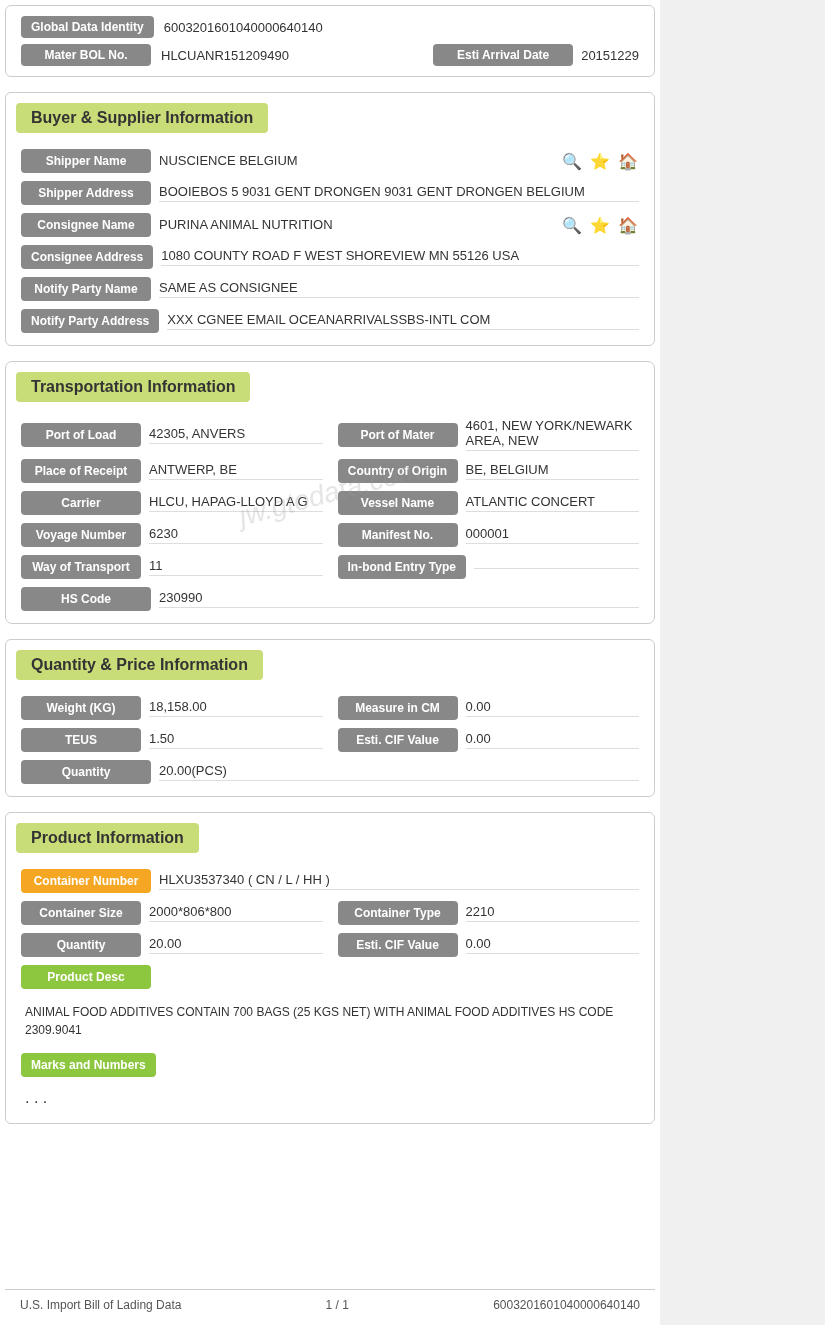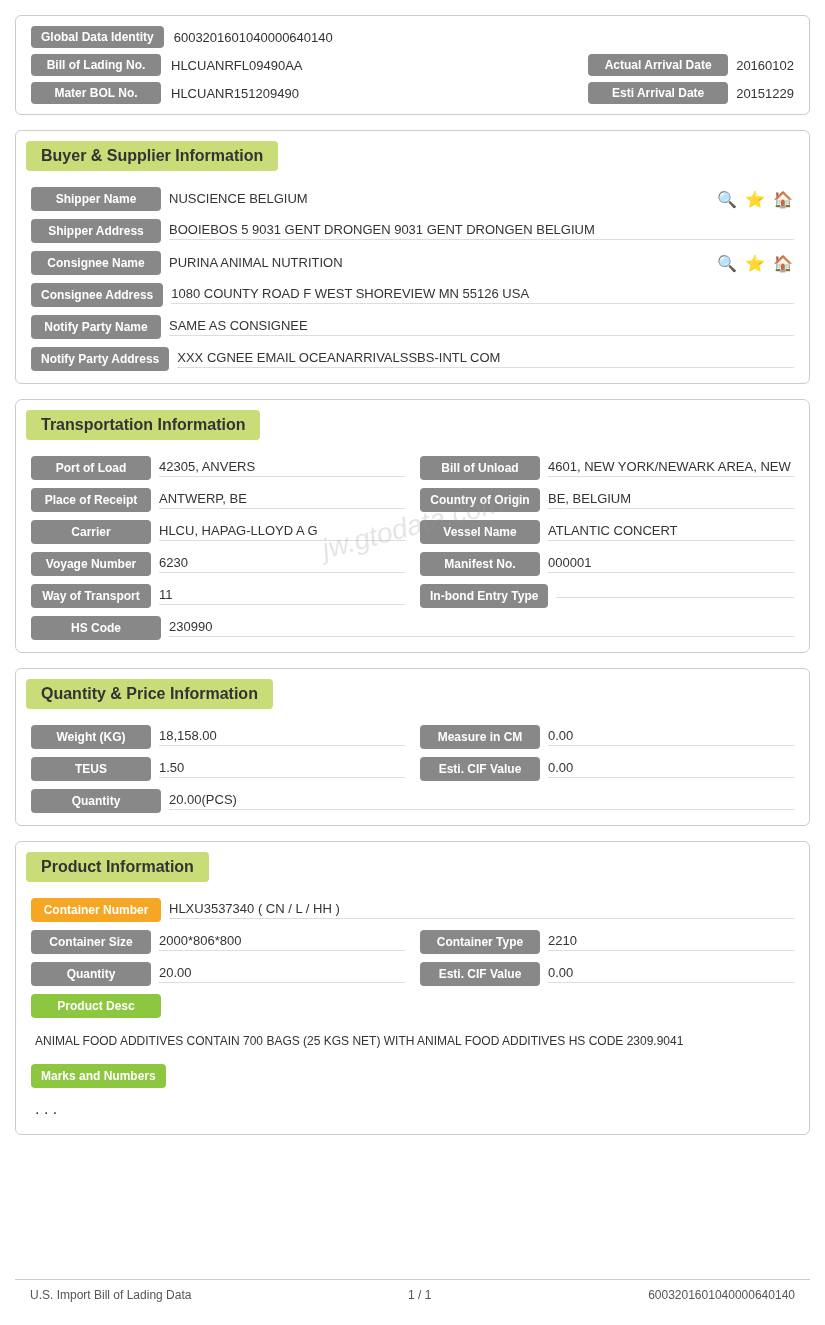--- a/index.html
+++ b/index.html
@@ -6,23 +6,23 @@
     body {
       font-family: Arial, sans-serif;
       font-size: 13px;
       background: #f0f0f0;
       color: #333;
       width: 825px;
       min-height: 1325px;
     }
     .page-wrapper {
       background: #fff;
-      width: 825px;
+      width: 660px;
       min-height: 1325px;
-      padding: 15px;
+      padding: 5px;
       display: flex;
       flex-direction: column;
       gap: 15px;
     }
     
     .top-section {
       border: 1px solid #ccc;
       border-radius: 6px;
       padding: 10px 15px;
       background: #fff;
@@ -187,26 +187,20 @@
 <body>
 
 <div class="page-wrapper">
 
   <div class="top-section">
     <div class="top-row">
       <span class="label-box">Global Data Identity</span>
       <span class="value-text">6003201601040000640140</span>
     </div>
     <div class="top-row">
-      <span class="label-box" style="min-width:130px">Bill of Lading No.</span>
-      <span class="value-text" style="flex:1">HLCUANRFL09490AA</span>
-      <span class="label-box" style="min-width:140px">Actual Arrival Date</span>
-      <span class="value-text" style="margin-left:8px">20160102</span>
-    </div>
-    <div class="top-row">
       <span class="label-box" style="min-width:130px">Mater BOL No.</span>
       <span class="value-text" style="flex:1">HLCUANR151209490</span>
       <span class="label-box" style="min-width:140px">Esti Arrival Date</span>
       <span class="value-text" style="margin-left:8px">20151229</span>
     </div>
   </div>
 
   <div class="section-card">
     <div class="section-header">Buyer &amp; Supplier Information</div>
     <div class="section-body">
@@ -257,21 +251,21 @@
     <div class="section-header">Transportation Information</div>
     <div class="watermark">jw.gtodata.com</div>
     <div class="section-body">
 
       <div class="field-row-2col">
         <div class="field-col">
           <span class="field-label">Port of Load</span>
           <span class="field-value">42305, ANVERS</span>
         </div>
         <div class="field-col">
-          <span class="field-label">Bill of Unload</span>
+          <span class="field-label">Port of Mater</span>
           <span class="field-value">4601, NEW YORK/NEWARK AREA, NEW</span>
         </div>
       </div>
 
       <div class="field-row-2col">
         <div class="field-col">
           <span class="field-label">Place of Receipt</span>
           <span class="field-value">ANTWERP, BE</span>
         </div>
         <div class="field-col">

